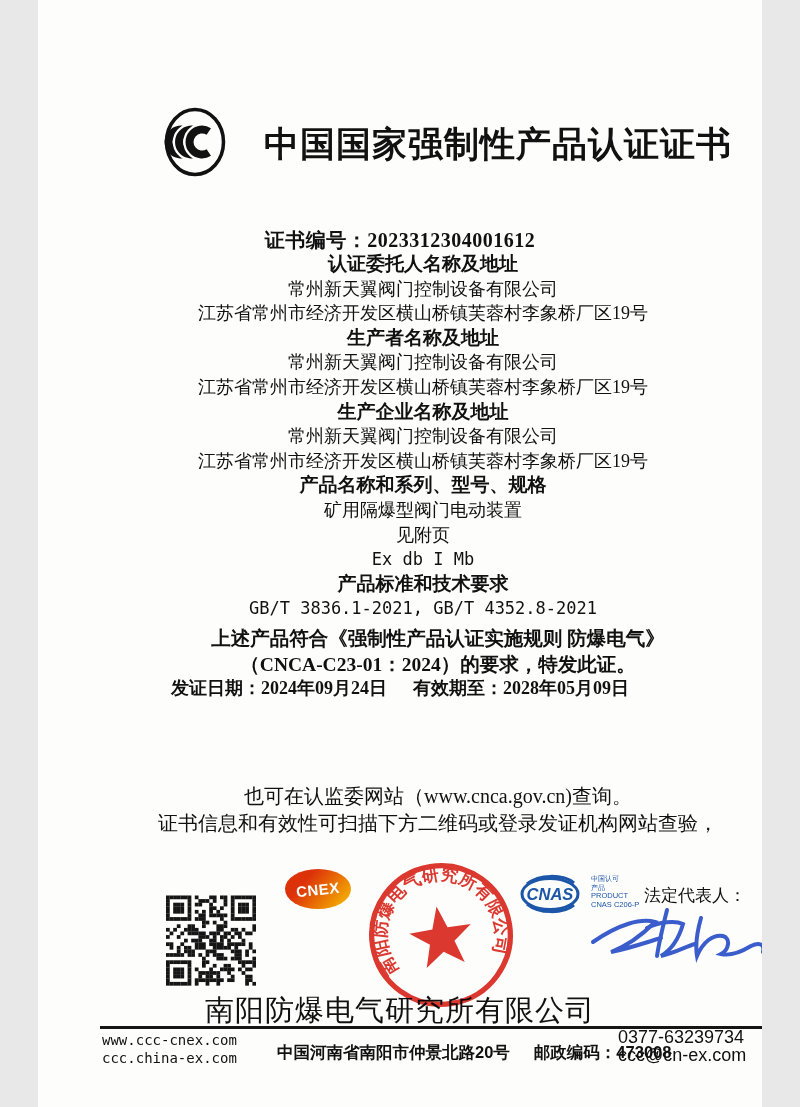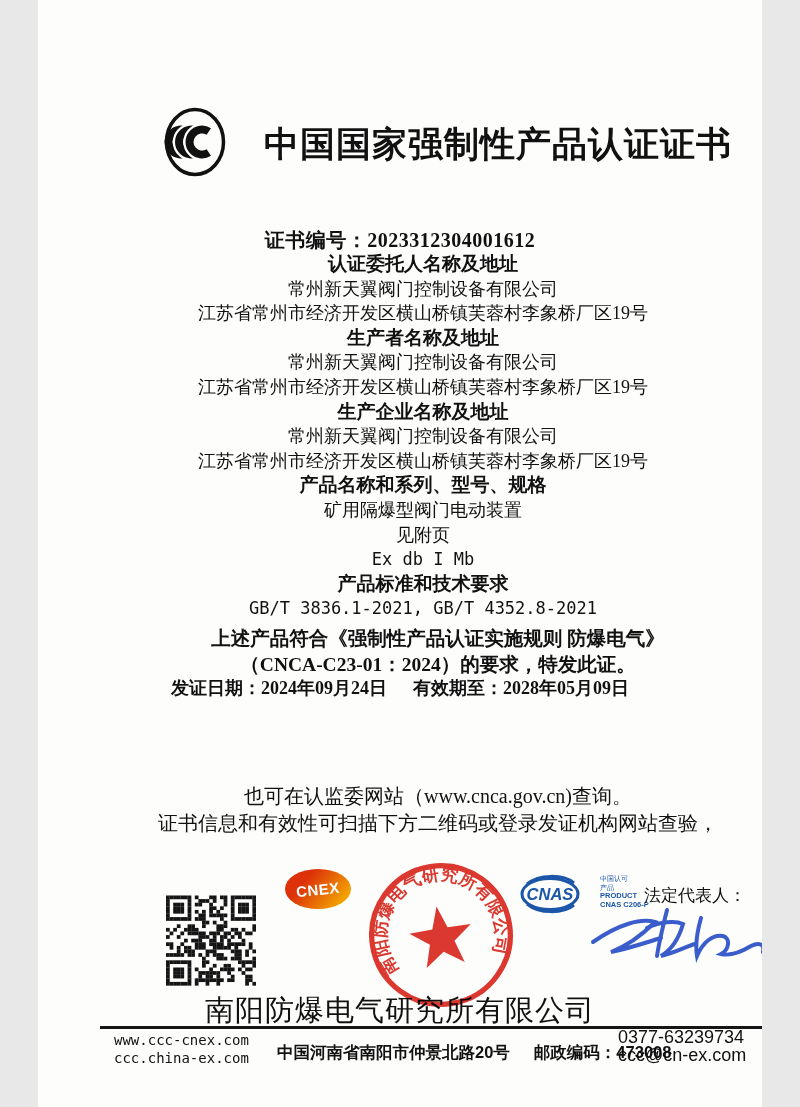--- a/index.html
+++ b/index.html
@@ -38,34 +38,34 @@
     left:247px;top:869px;width:66px;height:40px;border-radius:50%;
     background:linear-gradient(130deg,var(--cnex-red) 30%,var(--cnex-orange) 85%);
     display:flex;align-items:center;justify-content:center;
   }
   .cnex-badge span{
     color:#fff;font-family:"Liberation Sans",sans-serif;font-weight:bold;
     font-size:15px;letter-spacing:.5px;transform:rotate(-6deg);
   }
   .stamp{left:326px;top:858px;width:154px;height:154px;transform:rotate(-9deg);
     mix-blend-mode:multiply;opacity:.92;z-index:3;}
-  .cnas-wrap{left:481px;top:871px;display:flex;gap:19px;align-items:flex-start;}
+  .cnas-wrap{left:481px;top:871px;display:flex;gap:10px;align-items:flex-start;}
   .cnas-side{font-family:"Liberation Sans",sans-serif;color:var(--cnas-blue);line-height:8.5px;padding-top:4px;}
   .cnas-side .s1,.cnas-side .s2{font-size:7px;}
-  .cnas-side .s3,.cnas-side .s4{font-size:7.5px;font-weight:bold;}
+  .cnas-side .s3,.cnas-side .s4{font-size:7.5px;font-weight:normal;}
   .legal-rep{left:606px;top:884px;font-size:17px;white-space:nowrap;}
   .signature{left:545px;top:898px;width:195px;height:78px;}
   
   .issuer-name{
     left:0;right:0;top:991px;text-align:center;
     font-family:"Liberation Sans","DejaVu Sans",sans-serif;
     font-size:29px;letter-spacing:1px;
   }
   .footer-rule{left:62px;top:1026px;width:736px;height:2.5px;background:#151515;}
-  .f-left{left:64px;top:1032px;font-family:"DejaVu Sans Mono","Liberation Mono",monospace;font-size:14px;line-height:17.5px;margin-left:12px;}
+  .f-left{left:64px;top:1032px;font-family:"DejaVu Sans Mono","Liberation Mono",monospace;font-size:14px;line-height:17.5px;}
   .f-center{left:239px;top:1042px;font-family:"Liberation Sans",sans-serif;font-size:16.5px;font-weight:bold;white-space:nowrap;}
   .f-center .gap{display:inline-block;width:24px;}
   .f-right{left:580px;top:1028px;font-family:Liberation Sans, sans-serif;font-size:18px;line-height:18px;}
 </style>
 </head>
 <body>
 
 <div class="page">
 
   <svg class="abs ccc-logo" viewBox="0 0 62 70">

